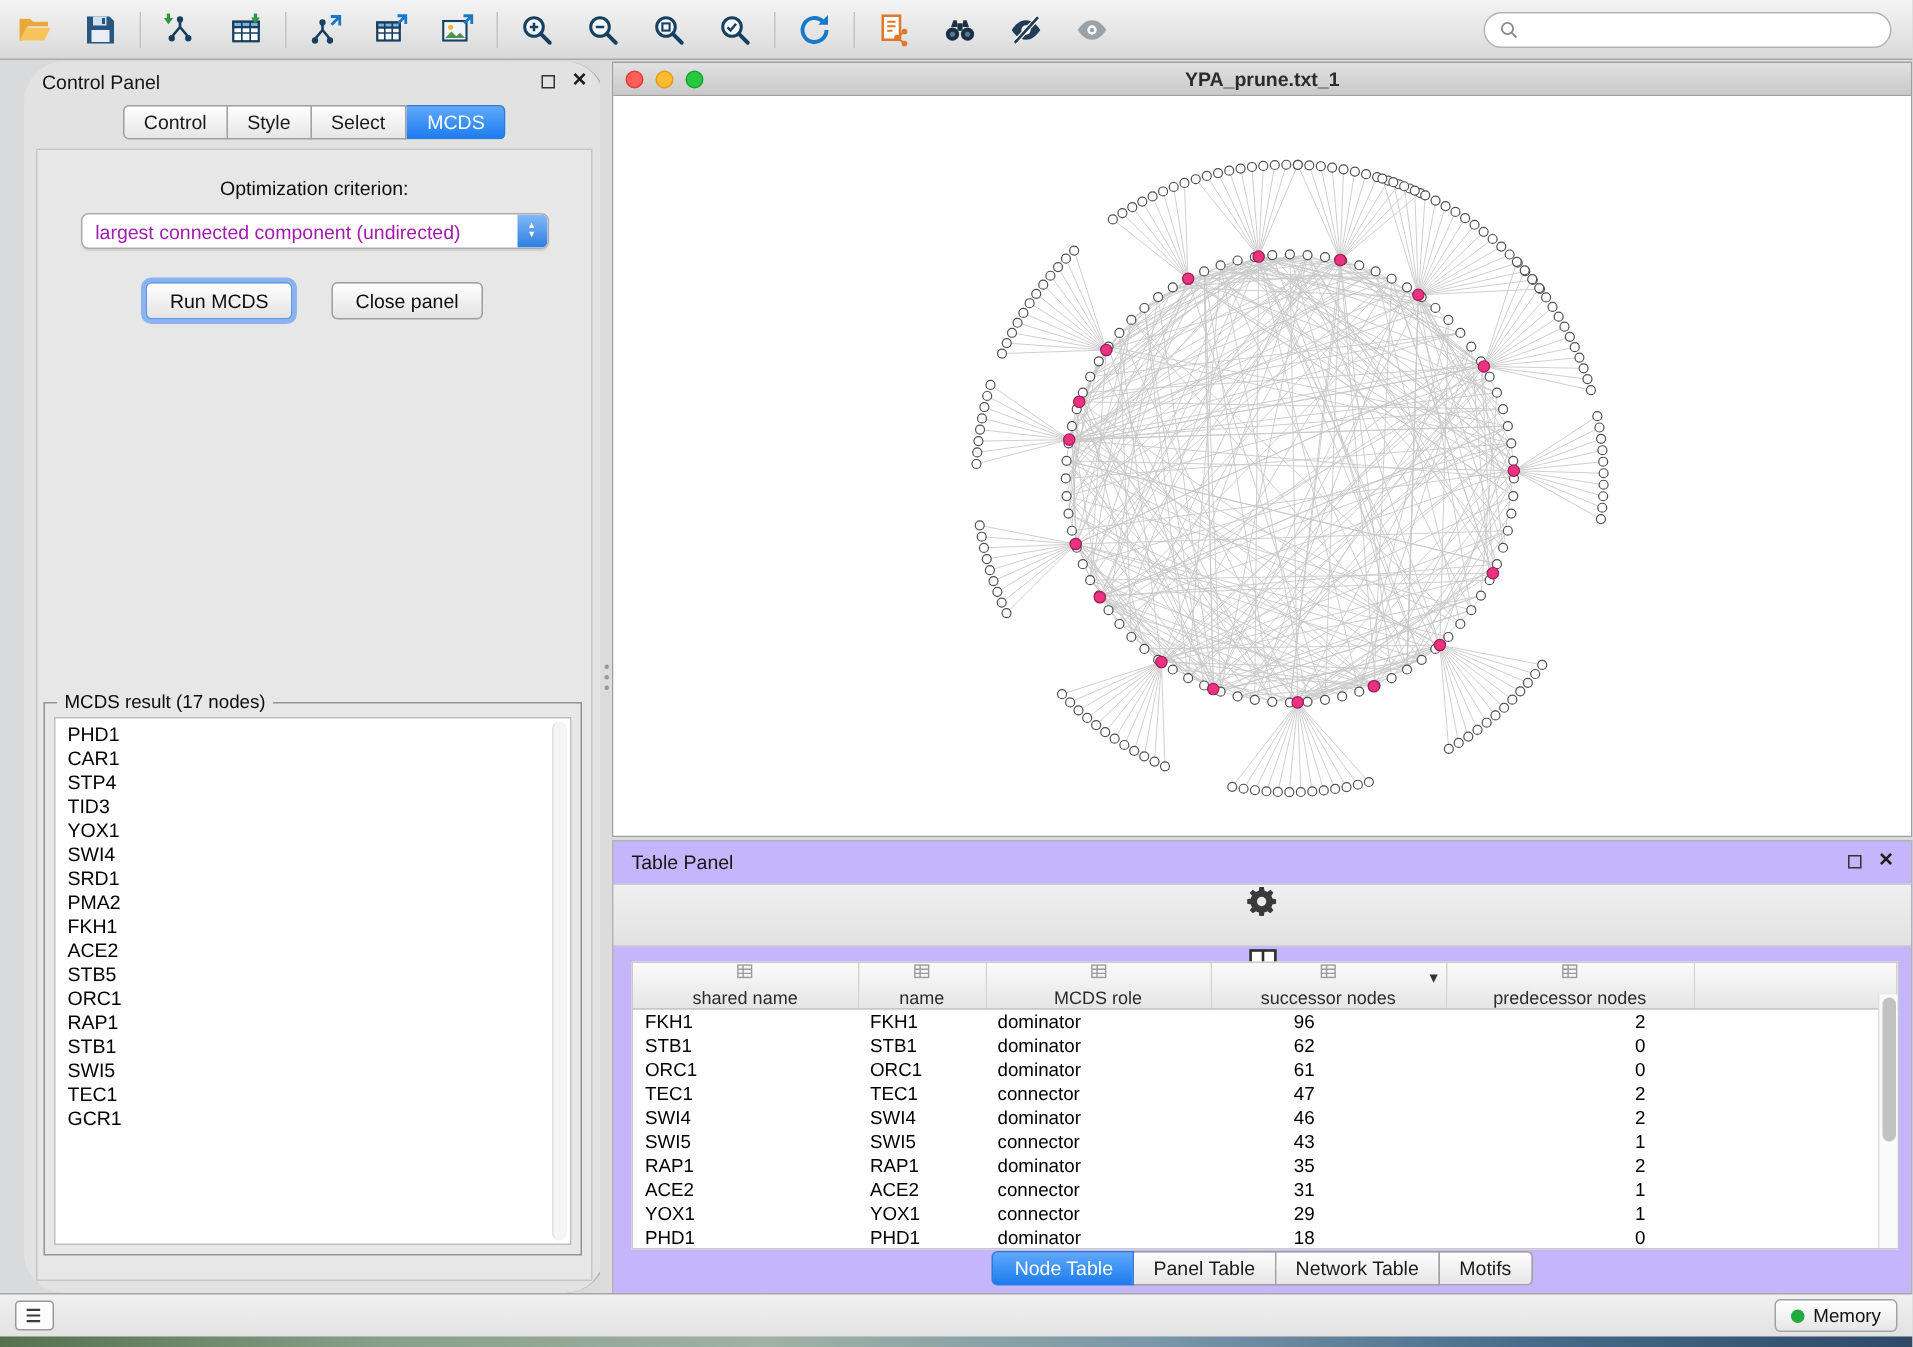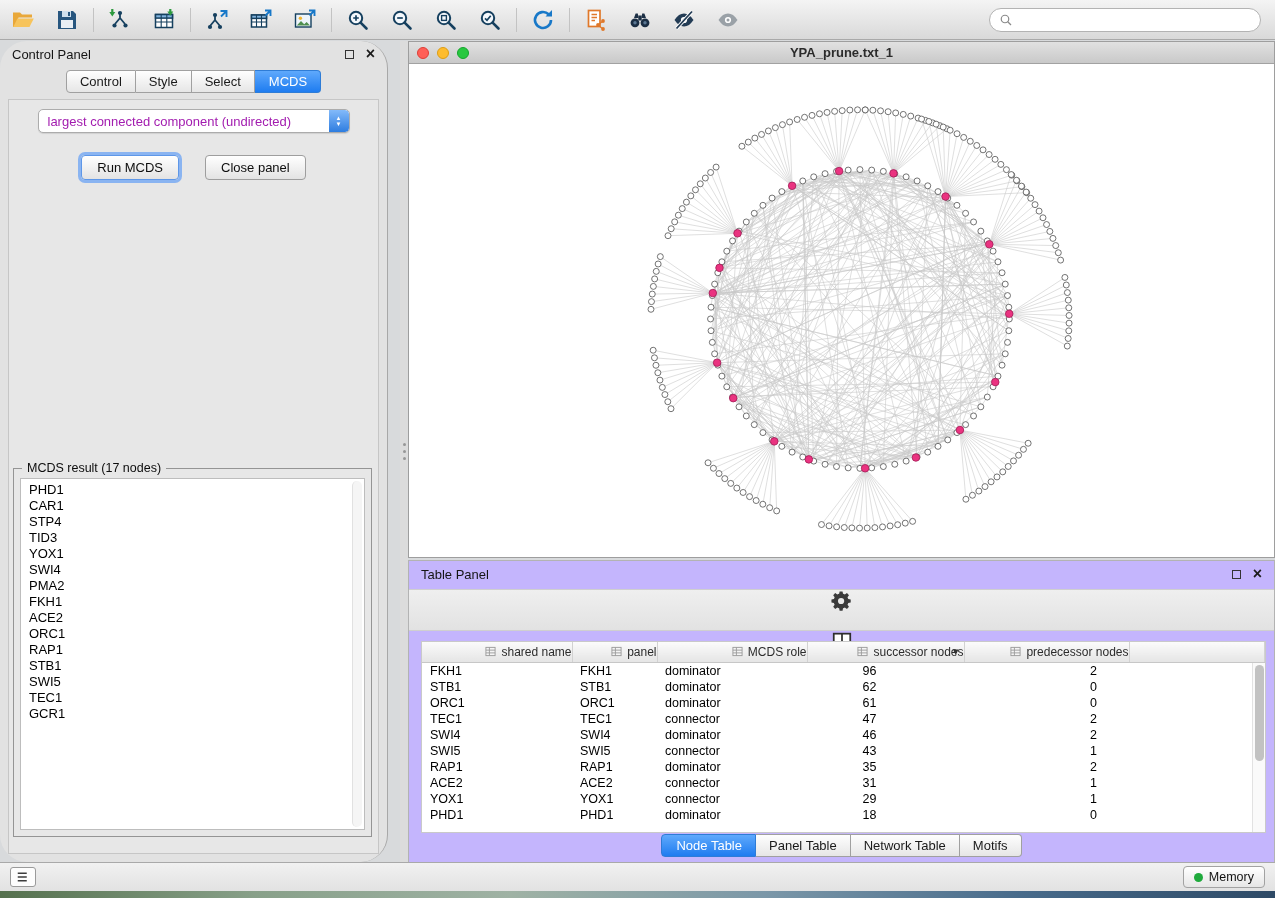--- a/index.html
+++ b/index.html
@@ -18,21 +18,21 @@
 .panel-header{height:26px;display:flex;align-items:center;padding:0 12px;font-size:13px;color:#151515;}
 .panel-header .spacer{flex:1;}
 .float-ico{width:9px;height:9px;border:1.4px solid #333;display:inline-block;margin-right:12px;}
 .close-ico{font-size:16px;font-weight:bold;color:#1b1b1b;line-height:1;}
 .seg{display:inline-flex;}
 .seg-btn{font-size:13px;padding:3px 13px;background:linear-gradient(#fefefe,#e6e6e6);border:1px solid #a0a0a0;border-left:none;color:#1a1a1a;}
 .seg-btn:first-child{border-left:1px solid #a0a0a0;border-radius:4px 0 0 4px;}
 .seg-btn:last-child{border-radius:0 4px 4px 0;}
 .seg-btn.active{background:linear-gradient(#5fa9fc,#1e7cf0);color:#fff;border-color:#2e7cd6;padding-left:14px;}
 
-.control-panel{position:absolute;left:0;top:41px;width:388px;bottom:36px;background:#e2e2e2;border-right:1px solid #a8a8a8;border-radius:27px;}
+.control-panel{position:absolute;left:16px;top:41px;width:388px;bottom:36px;background:#e2e2e2;border-right:1px solid #a8a8a8;border-radius:27px;}
 .cp-tabs-row{text-align:center;margin-top:3px;}
 .cp-content{position:absolute;left:8px;right:8px;top:58px;bottom:8px;border:1px solid #c6c6c6;background:#e7e7e7;}
 .opt-label{text-align:center;margin-top:18px;font-size:13px;color:#0e0e0e;}
 .select{width:312px;height:24px;margin:9px auto 0;background:#fff;border:1px solid #acacac;border-radius:5px;display:flex;overflow:hidden;box-shadow:0 1px 1px rgba(0,0,0,.10);}
 .select .val{flex:1;font-size:13px;padding:4px 9px;white-space:nowrap;color:#a21caf;}
 .select .stepper{width:20px;background:linear-gradient(#83bafa,#2e7de0);display:flex;flex-direction:column;align-items:center;justify-content:center;color:#fff;gap:1px;border-radius:0 4px 4px 0;}
 .select .stepper span{font-size:6px;line-height:5px;}
 .btn-row{display:flex;justify-content:center;gap:26px;margin-top:22px;}
 .btn{font-size:13px;padding:4px 15px;border:1px solid #9e9e9e;border-radius:4px;background:linear-gradient(#ffffff,#e3e3e3);color:#0d0d0d;}
 .btn.focus{box-shadow:0 0 0 3px rgba(88,152,246,.65);border-color:#5e97e8;}
@@ -61,21 +61,21 @@
 .tp-btn{width:26px;height:26px;display:flex;align-items:center;justify-content:center;}
 .fx{font-family:"Liberation Serif",serif;font-style:italic;font-size:18px;color:#b3b3b3;}
 .tp-table-wrap{position:absolute;left:12px;right:8px;top:80px;height:192px;background:#fff;border:1px solid #c9c9c9;overflow:hidden;}
 table.node-table{border-collapse:collapse;width:100%;table-layout:fixed;}
 .node-table th{height:20px;background:linear-gradient(#fbfbfb,#e5e5e5);border-right:1px solid #d2d2d2;border-bottom:1px solid #c7c7c7;font-size:12px;font-weight:normal;color:#2c2c2c;position:relative;padding:0;}
 .node-table th:nth-child(1){width:150px;}
 .node-table th:nth-child(2){width:85px;}
 .node-table th:nth-child(3){width:150px;}
 .node-table th:nth-child(4){width:157px;}
 .node-table th:nth-child(5){width:165px;}
-.th-inner{display:flex;align-items:center;justify-content:flex-end;gap:5px;}
+.th-inner{display:flex;align-items:center;justify-content:flex-end;gap:5px;flex-direction:column;}
 .sort-ic{width:11px;height:11px;}
 .combo{position:absolute;right:5px;top:3px;font-size:11px;color:#333;}
 .node-table td{font-size:12.5px;height:16px;line-height:16px;color:#000;padding:0 8px;white-space:nowrap;overflow:hidden;}
 td.num{text-align:center;padding-right:40px;}
 td.num2{text-align:right;padding-right:32px;}
 .tp-scroll{position:absolute;right:0;top:21px;bottom:0;width:13px;background:#fafafa;border-left:1px solid #e2e2e2;}
 .tp-scroll .thumb{position:absolute;left:2px;width:9px;top:2px;height:96px;background:#c2c2c2;border-radius:5px;}
 .tp-tabs{position:absolute;left:0;right:0;bottom:5px;text-align:center;}
 
 .status-bar{position:absolute;left:0;right:0;bottom:7px;height:29px;background:linear-gradient(#f1f1f1,#e2e2e2);border-top:1px solid #a9a9a9;display:flex;align-items:center;padding:0 10px;}
@@ -249,20 +249,21 @@
   </div>
   <div class="cp-tabs-row">
     <span class="seg">
         <span class="seg-btn">Control</span>
         <span class="seg-btn">Style</span>
         <span class="seg-btn">Select</span>
         <span class="seg-btn active">MCDS</span>
       </span>
   </div>
   <div class="cp-content">
+    <div class="opt-label">Optimization criterion:</div>
     <div class="select">
       <span class="val">largest connected component (undirected)</span>
       <span class="stepper">
           <span>▲</span>
           <span>▼</span>
         </span>
     </div>
     <div class="btn-row">
       <span class="btn focus">Run MCDS</span>
       <span class="btn">Close panel</span>
@@ -270,23 +271,25 @@
     <div class="result-group">
       <span class="result-legend">MCDS result (17 nodes)</span>
       <div class="result-list-wrap">
         <div class="result-list">
             <div class="mcds-item">PHD1</div>
             <div class="mcds-item">CAR1</div>
             <div class="mcds-item">STP4</div>
             <div class="mcds-item">TID3</div>
             <div class="mcds-item">YOX1</div>
             <div class="mcds-item">SWI4</div>
+            <div class="mcds-item">SRD1</div>
             <div class="mcds-item">PMA2</div>
             <div class="mcds-item">FKH1</div>
             <div class="mcds-item">ACE2</div>
+            <div class="mcds-item">STB5</div>
             <div class="mcds-item">ORC1</div>
             <div class="mcds-item">RAP1</div>
             <div class="mcds-item">STB1</div>
             <div class="mcds-item">SWI5</div>
             <div class="mcds-item">TEC1</div>
             <div class="mcds-item">GCR1</div>
           </div>
         <div class="list-scroll"></div>
       </div>
     </div>
@@ -617,21 +620,21 @@
                 </svg>
                 <span>shared name</span>
               </div>
             </th>
             <th>
               <div class="th-inner">
                 <svg class="sort-ic" viewBox="0 0 12 12">
                   <rect x="1" y="1.5" width="10" height="9" fill="#f5f5f5" stroke="#9a9a9a"></rect>
                   <path d="M1 4.5h10M1 7.5h10M4.8 1.5v9" stroke="#9a9a9a" fill="none"></path>
                 </svg>
-                <span>panel</span>
+                <span>name</span>
               </div>
             </th>
             <th>
               <div class="th-inner">
                 <svg class="sort-ic" viewBox="0 0 12 12">
                   <rect x="1" y="1.5" width="10" height="9" fill="#f5f5f5" stroke="#9a9a9a"></rect>
                   <path d="M1 4.5h10M1 7.5h10M4.8 1.5v9" stroke="#9a9a9a" fill="none"></path>
                 </svg>
                 <span>MCDS role</span>
               </div>

